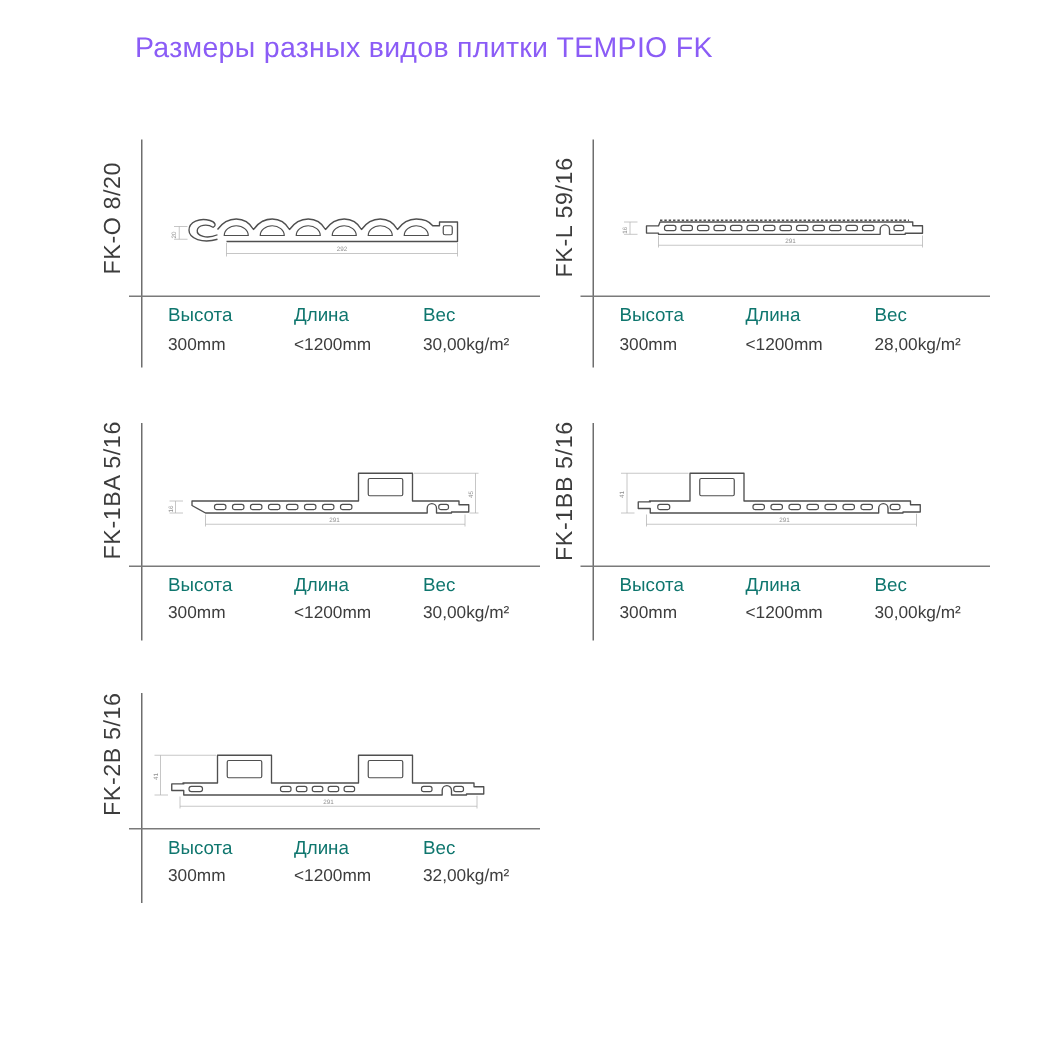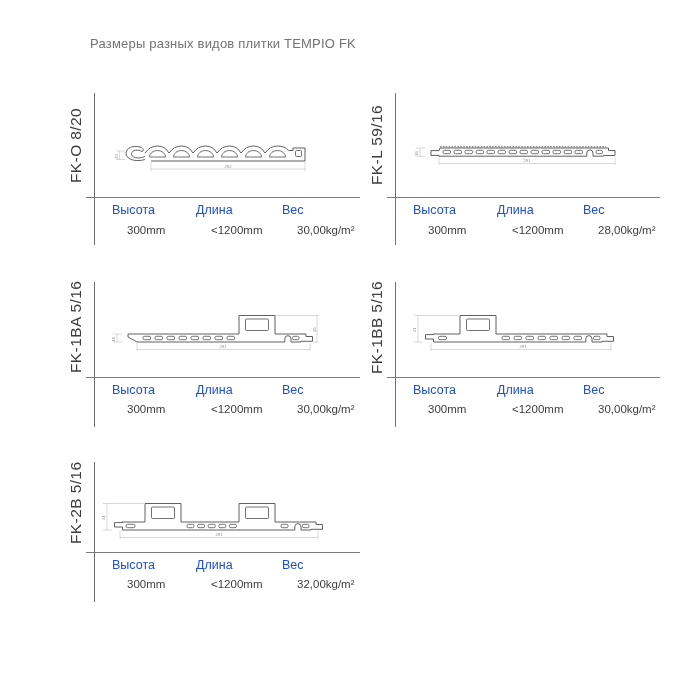--- a/index.html
+++ b/index.html
@@ -1,34 +1,34 @@
 <!DOCTYPE html>
 <html><head>
 <meta charset="utf-8">
 <style>
   html,body{margin:0;padding:0;background:#ffffff;}
   body{position:relative;width:700px;height:700px;overflow:hidden;
        font-family:"Liberation Sans", sans-serif;color:#3c3c3c;}
-  .title{position:absolute;left:90px;top:36px;font-size:13px;letter-spacing:.2px;color:#737373;}
+  .title{position:absolute;left:90px;top:22px;font-size:19px;letter-spacing:.2px;color:#8b5cf6;}
   .section{position:absolute;}
   .vlabel{position:absolute;left:0;top:6px;width:32px;height:98px;
           display:flex;align-items:center;justify-content:center;
           writing-mode:vertical-rl;transform:rotate(180deg);
           font-size:15.5px;letter-spacing:.4px;color:#3c3c3c;white-space:nowrap;}
   .vline{position:absolute;left:34px;width:1px;background:#6e6e6e;}
   .r1 .vline{top:3px;height:152px}
   .r2 .vline{top:10px;height:145px}
   .r3 .vline{top:14px;height:140px}
   .hline{position:absolute;left:26px;right:2px;height:1px;background:#7a7a7a;}
   .r1 .hline{top:107px}
   .r2 .hline{top:105px}
   .r3 .hline{top:104px}
   .drawing{position:absolute;}
-  .th{position:absolute;font-size:12.5px;color:#1d4ed8;white-space:nowrap;}
-  .td{position:absolute;font-size:11.5px;color:#3d3d3d;white-space:nowrap;margin-left:15px;}
+  .th{position:absolute;font-size:12.5px;color:#0f766e;white-space:nowrap;}
+  .td{position:absolute;font-size:11.5px;color:#3d3d3d;white-space:nowrap;}
   .r1 .th{top:113px}.r1 .td{top:134px}
   .r2 .th{top:111px}.r2 .td{top:131px}
   .r3 .th{top:110px}.r3 .td{top:130px}
   .c1{left:52px}.c2{left:136px}.c3{left:222px}
   svg{display:block;}
   .prof{stroke:#4f4f4f;stroke-width:.9;fill:none;stroke-linejoin:round;}
   .hole{stroke:#4f4f4f;stroke-width:.8;fill:none;}
   .dim{stroke:#b3b3b3;stroke-width:.5;fill:none;}
   .dimtxt{fill:#8f8f8f;font-size:4.2px;font-family:"Liberation Sans",sans-serif;}
 </style>

